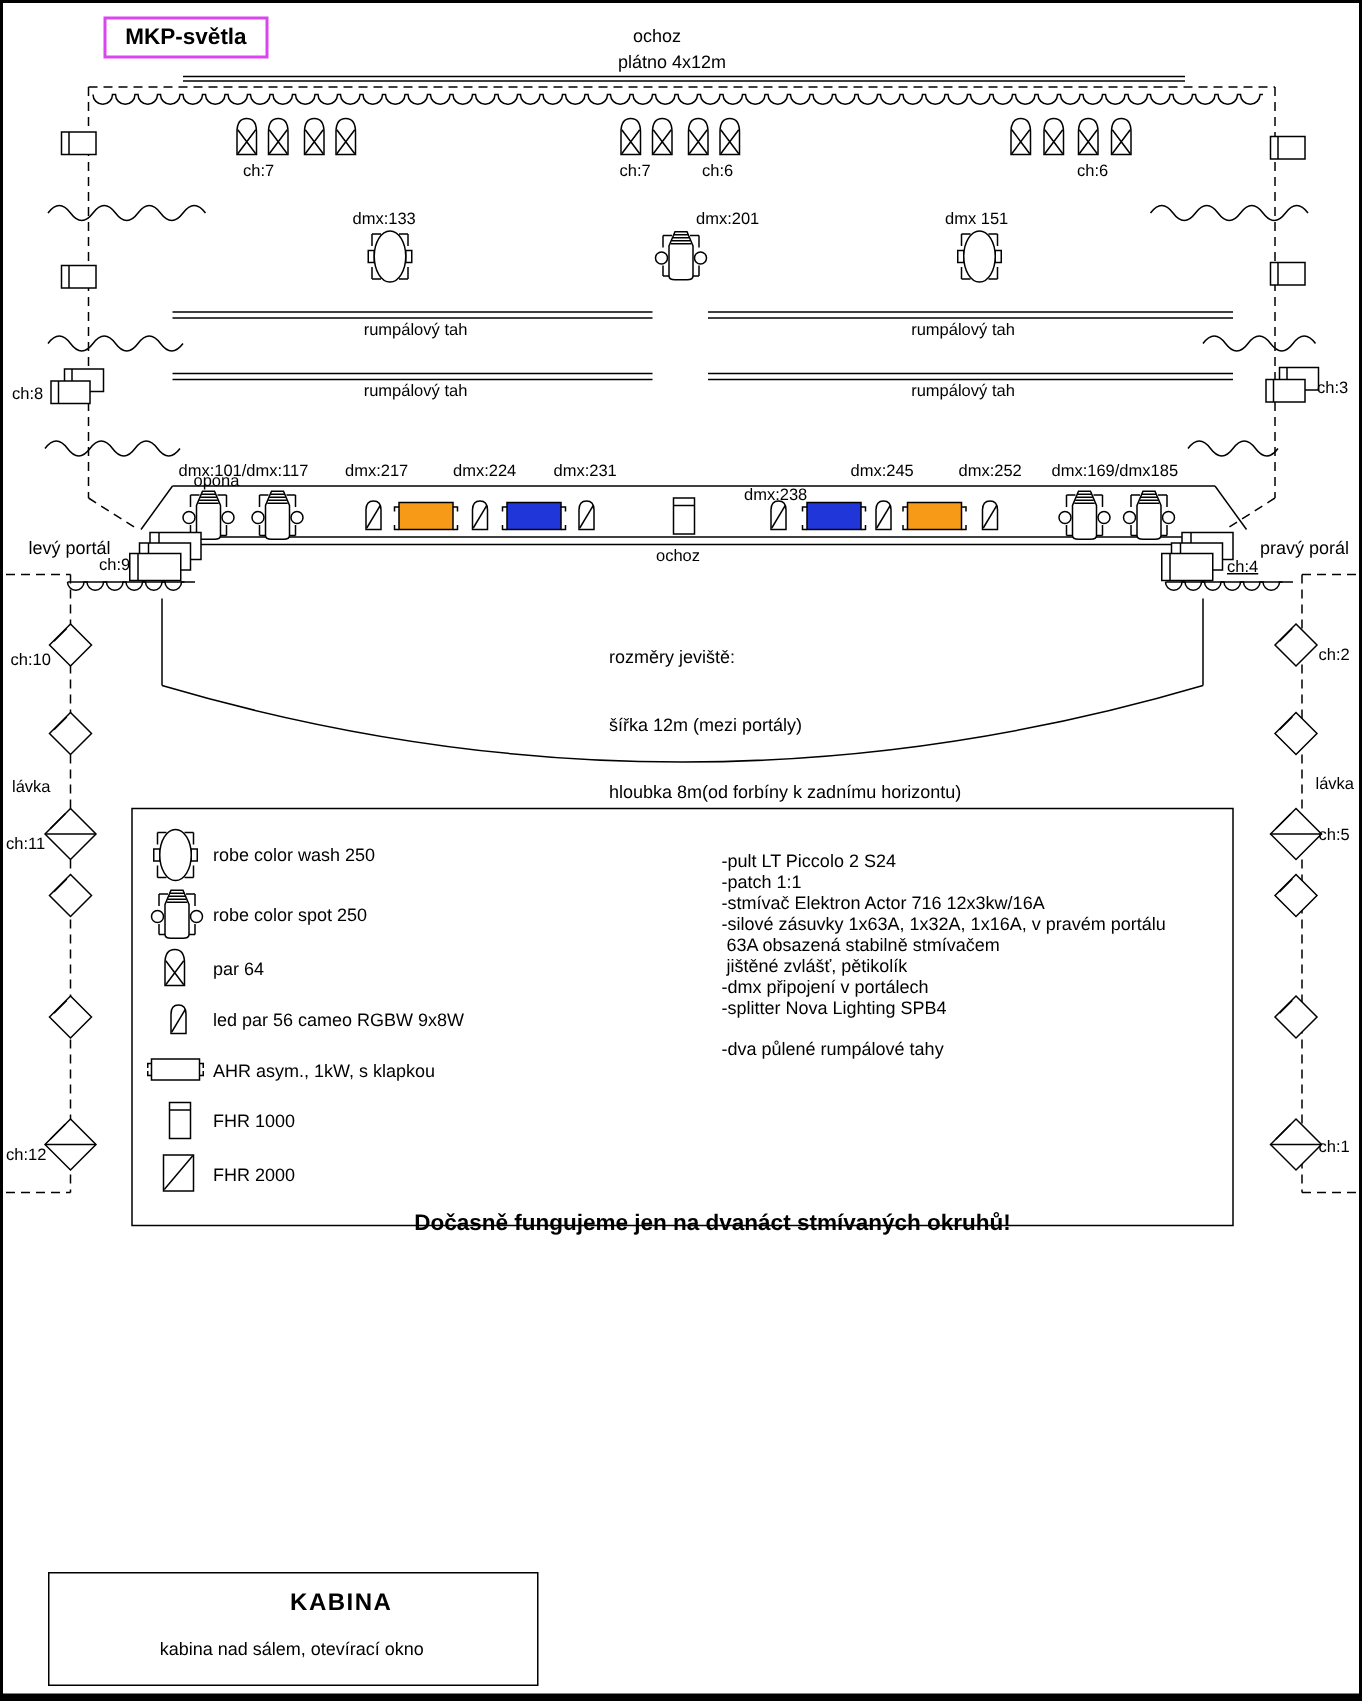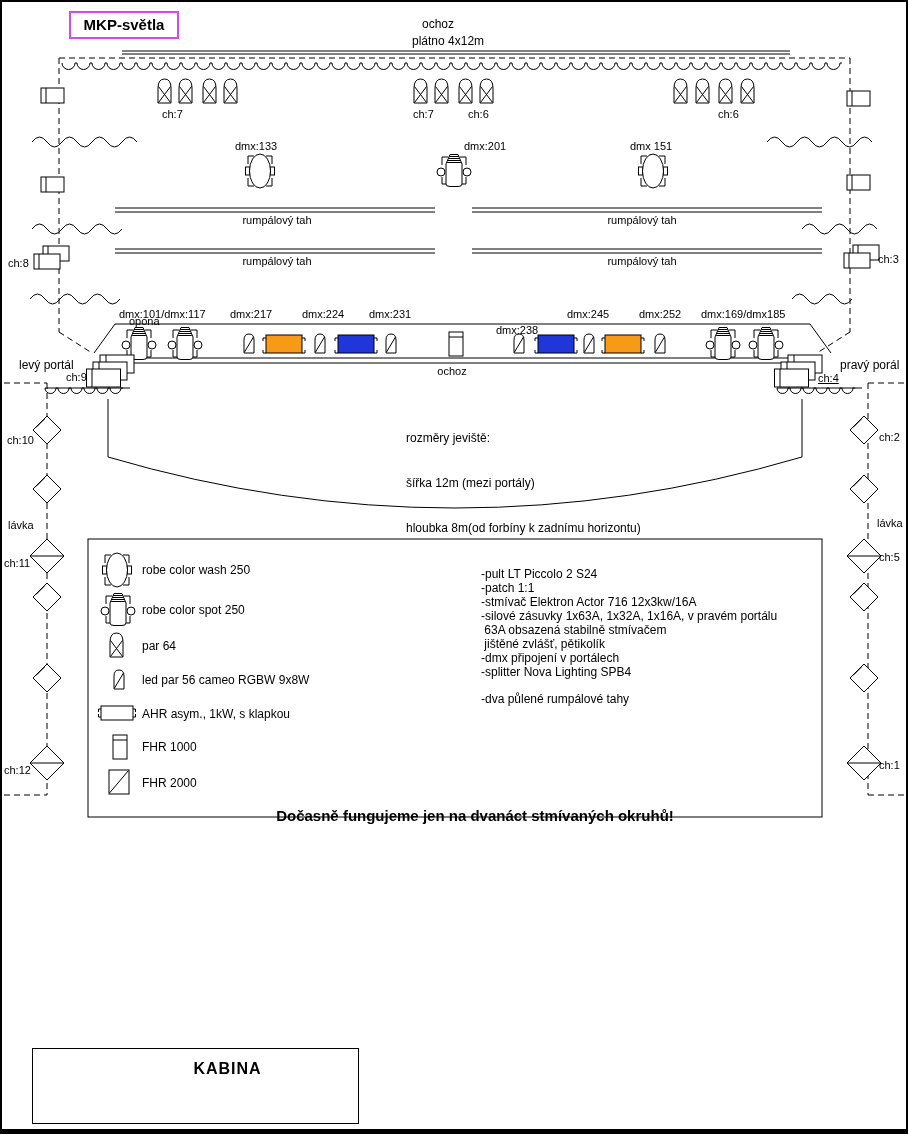--- a/index.html
+++ b/index.html
@@ -305,14 +305,15 @@
 <div class="note-line" style="top:621px;"> 63A obsazená stabilně stmívačem</div>
 <div class="note-line" style="top:635px;"> jištěné zvlášť, pětikolík</div>
 <div class="note-line" style="top:649px;">-dmx připojení v portálech</div>
 <div class="note-line" style="top:663px;">-splitter Nova Lighting SPB4</div>
 <div class="note-line" style="top:690px;">-dva půlené rumpálové tahy</div>
 
 <div class="warning">Dočasně fungujeme jen na dvanáct stmívaných okruhů!</div>
 
 <div class="kabina-box"></div>
 <div class="kabina-title">KABINA</div>
+<div class="kabina-sub">kabina nad sálem, otevírací okno</div>
 
 </div>
 
 </body></html>

